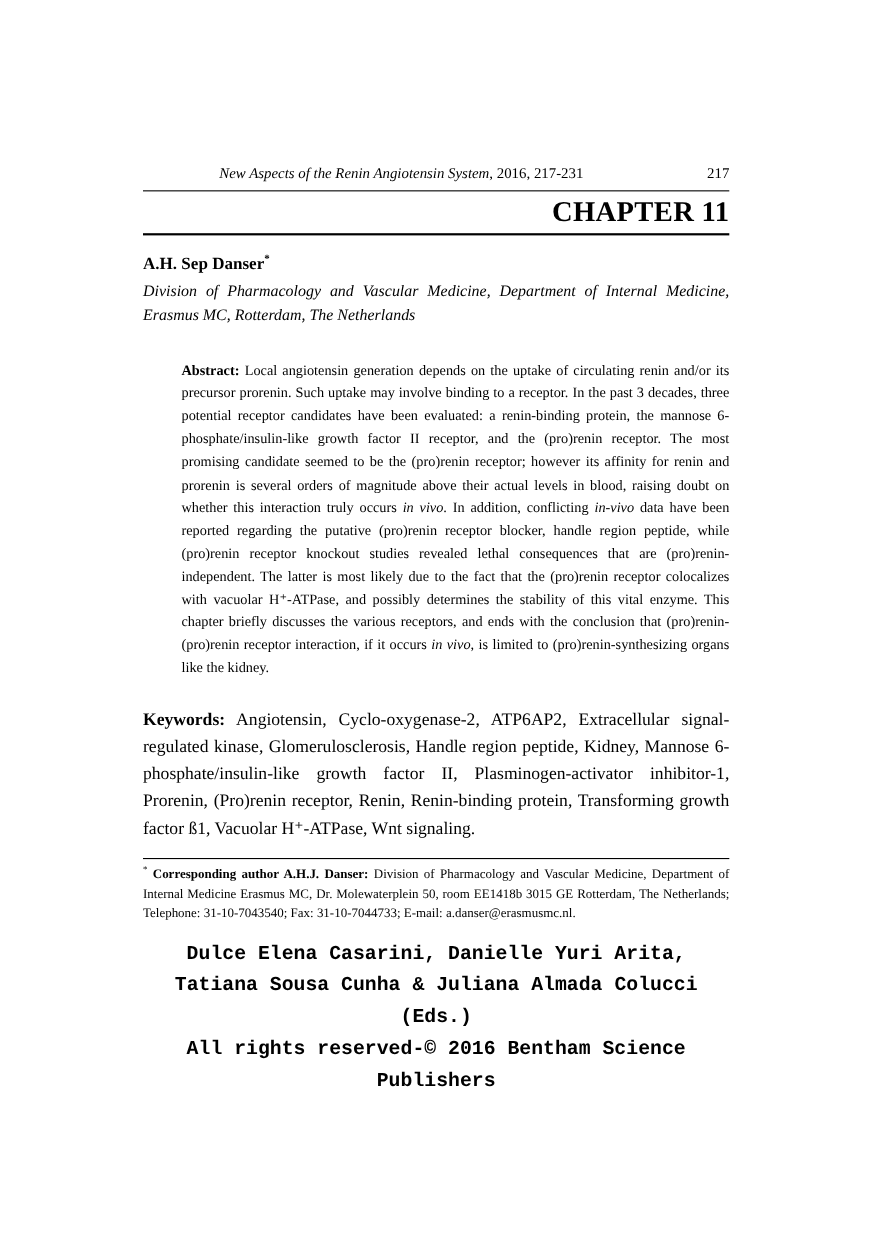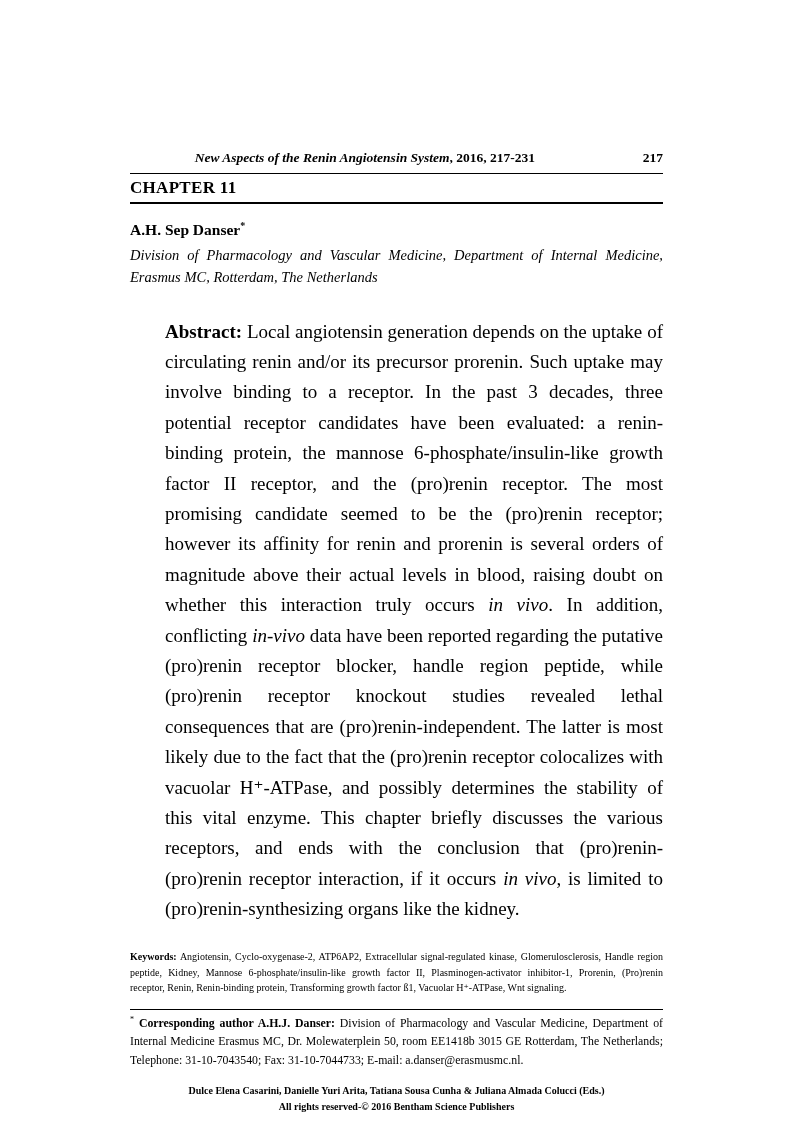--- a/index.html
+++ b/index.html
@@ -10,35 +10,35 @@
     height: 1122px;
     font-family: "Liberation Serif", "DejaVu Serif", serif;
     color: #000000;
     overflow: hidden;
   }
   .page { padding: 150px 130px 0 130px; }
 
   .running-head {
     display: flex;
     align-items: baseline;
-    font-weight: bold;
+    font-weight: normal;
     font-size: 13.5px;
     gap: 20px;
   }
   .rh-center { flex: 1; text-align: center; }
   .rh-title { font-style: italic; }
   .rh-page { margin-left: 23px; }
 
   .rule { height: 0; border: none; }
   .rule-header { border-bottom: 1.5px solid #000; margin-top: 7px; }
   .chapter {
     margin-top: 4px;
-    font-size: 17px;
+    font-size: 26px;
     font-weight: bold;
-    text-align: left;
+    text-align: right;
     letter-spacing: 0.3px;
   }
   .rule-chapter { border-bottom: 2.5px solid #000; margin-top: 4px; }
 
   .title {
     margin-top: 21px;
     font-size: 20.5px;
     font-weight: bold;
     line-height: 1.6;
   }
@@ -52,49 +52,50 @@
     margin-top: 6px;
     font-size: 14.5px;
     font-style: italic;
     line-height: 1.5;
     text-align: justify;
   }
 
   .abstract {
     margin-top: 28px;
     margin-left: 35px;
-    font-size: 19px;
+    font-size: 13px;
     line-height: 1.6;
     text-align: justify;
   }
   .b { font-weight: bold; }
 
   .keywords {
     margin-top: 25px;
-    font-size: 10px;
+    font-size: 16px;
     line-height: 1.55;
     text-align: justify;
   }
 
   .footnote-block { margin-top: 13px; }
   .rule-footnote { border-bottom: 1.2px solid #000; }
   .footnote {
     margin-top: 4px;
     font-size: 11.8px;
     line-height: 1.55;
     text-align: justify;
   }
   .footnote sup { font-size: 8px; }
 
   .page-footer {
     margin-top: 14px;
     font-weight: bold;
-    font-size: 10px;
+    font-size: 18px;
     text-align: center;
     line-height: 1.6;
+    font-family: Liberation Mono, monospace;
   }
 </style>
 </head>
 <body>
 
 <div class="page">
 
   <header class="running-head">
     <div class="rh-center"><span class="rh-title">New Aspects of the Renin Angiotensin System</span><span>, 2016, 217-231</span></div>
     <div class="rh-page">217</div>

